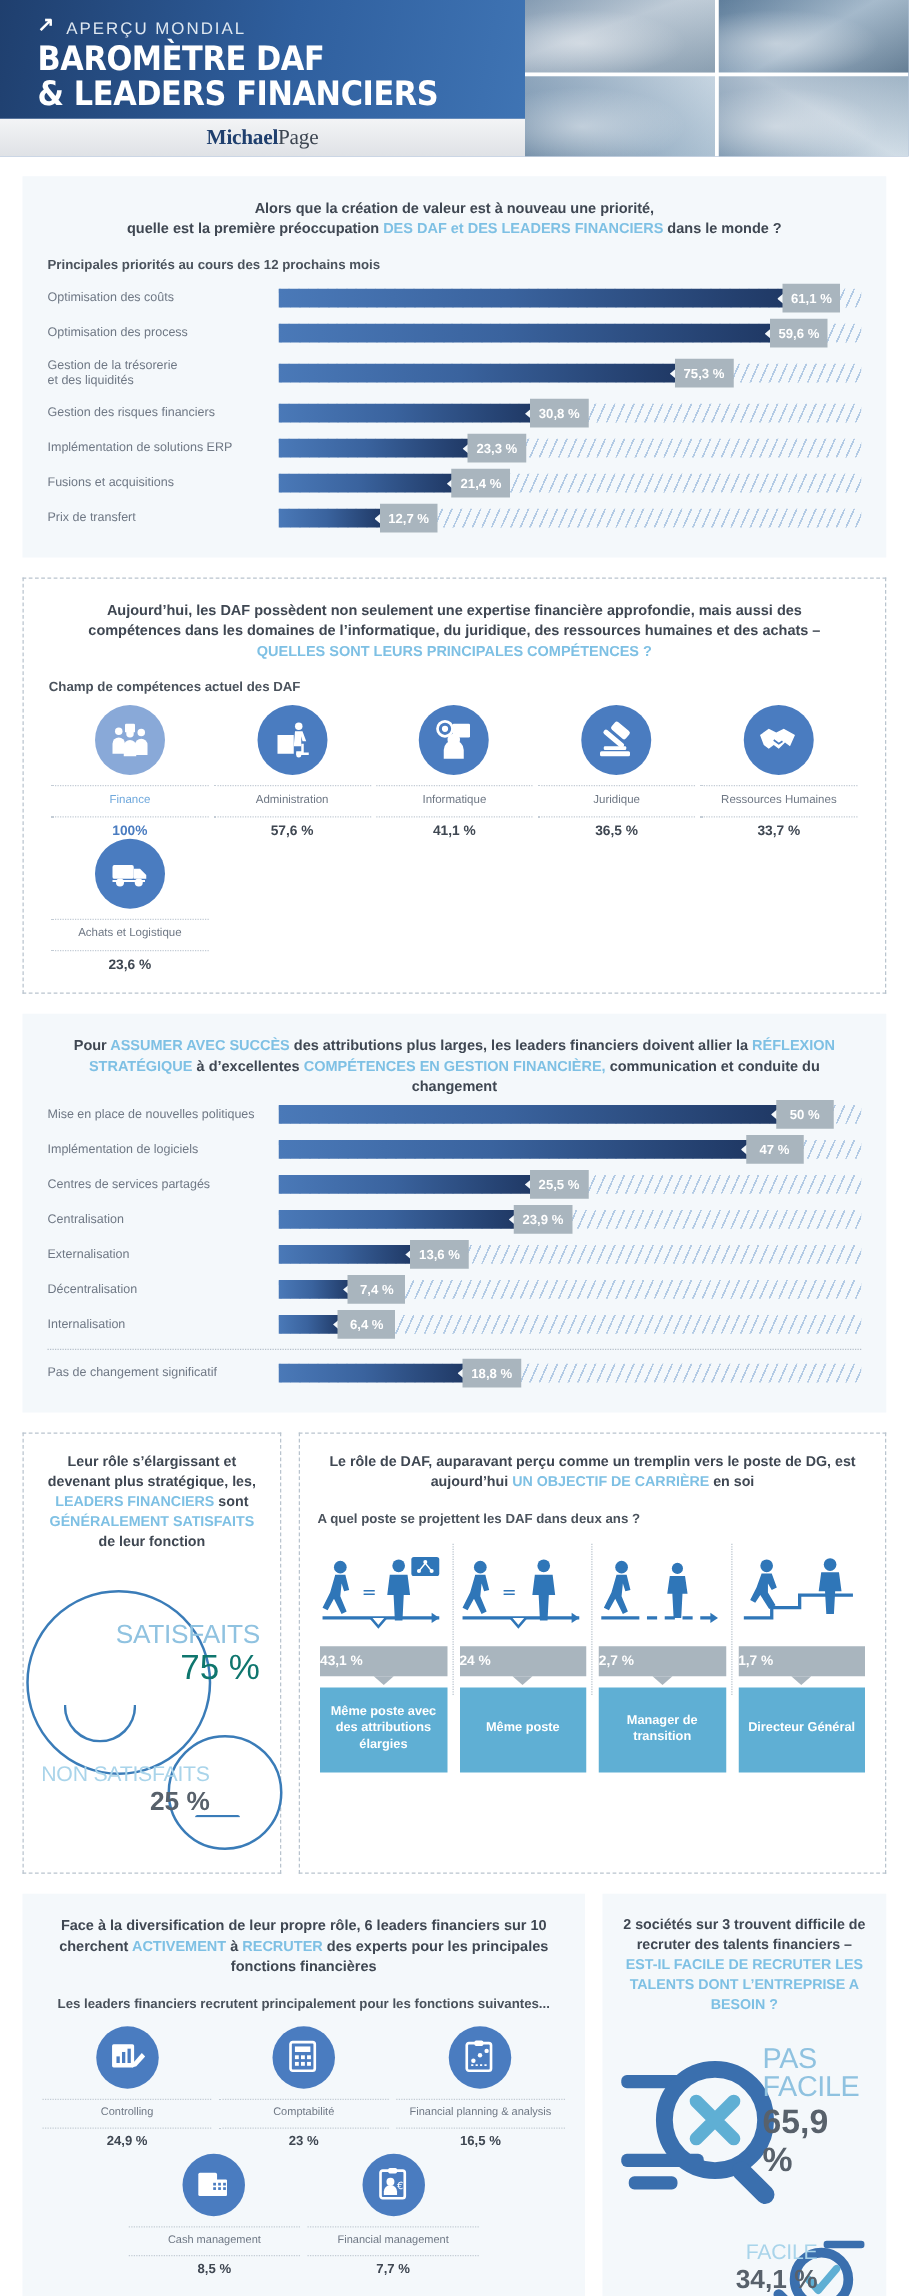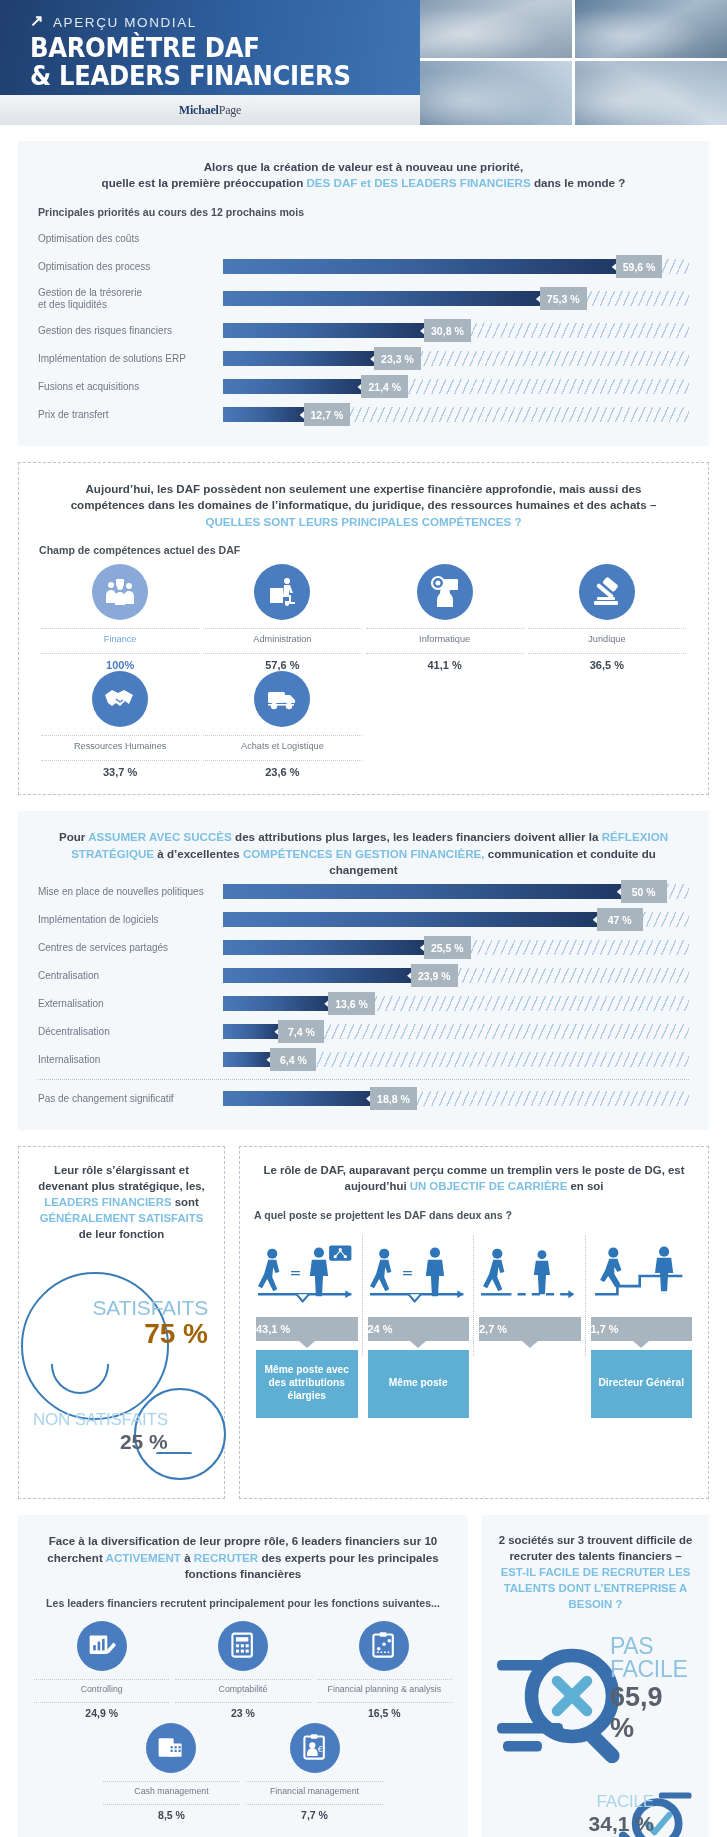--- a/index.html
+++ b/index.html
@@ -89,21 +89,21 @@
     position: absolute;
     left: 0; top: 95px;
     width: 420px; height: 30px;
     background: linear-gradient(180deg,#f3f4f6 0%, #dfe2e6 100%);
     display: flex;
     align-items: center;
     justify-content: center;
   }
   .mp-logo {
     font-family: "Liberation Serif", serif;
-    font-size: 12px;
+    font-size: 17px;
     color: #1f3f6e;
     letter-spacing: -0.2px;
   }
   .mp-logo b { font-weight: bold; }
   .mp-logo i { font-style: normal; font-weight: normal; color: #3d4652; }
 
   
   .wrap { padding: 0 18px; }
   .panel {
     background: #f4f8fb;
@@ -190,21 +190,21 @@
     white-space: nowrap;
   }
   .dotted-sep {
     border-top: 1px dotted #b6c0ca;
     margin: 6px 0 6px 0;
   }
 
   
   .comp-grid {
     display: grid;
-    grid-template-columns: repeat(4, 1fr);
+    grid-template-columns: repeat(5, 1fr);
     gap: 0;
     margin-top: 6px;
   }
   .comp-cell {
     text-align: center;
     padding: 0 2px;
   }
   .circle-icon {
     width: 56px; height: 56px;
     border-radius: 50%;
@@ -296,21 +296,21 @@
     width: 36px; height: 0;
     border-top: 2.4px solid #3a7cb8;
     border-radius: 40px 40px 0 0;
   }
   .lbl-satis {
     position: absolute;
     right: 2px; top: 44px;
     text-align: right;
   }
   .lbl-satis .t { font-size: 21px; color: #8fc2e0; letter-spacing: -0.2px; }
-  .lbl-satis .v { font-size: 28px; font-weight: bold; color: #a16207; margin-top: -2px; }
+  .lbl-satis .v { font-size: 28px; font-weight: normal; color: #0f766e; margin-top: -2px; }
   .lbl-nonsatis {
     position: absolute;
     left: 0; bottom: 28px;
     text-align: left;
   }
   .lbl-nonsatis .t { font-size: 17px; color: #a9d4ea; letter-spacing: -0.2px; }
   .lbl-nonsatis .v { font-size: 21px; font-weight: bold; color: #58616b; text-align: right; }
 
   
   .career-cols {
@@ -473,20 +473,24 @@
     <div class="panel">
       <div class="lead">
         <span>Alors que la création de valeur est à nouveau une priorité,</span><br>
         <span>quelle est la première préoccupation </span><span class="hl">DES DAF et DES LEADERS FINANCIERS</span><span> dans le monde ?</span>
       </div>
       <div class="sub">Principales priorités au cours des 12 prochains mois</div>
       <div class="bars" id="bars-1">
           <div class="bar-row">
             <div class="bar-label">
               <div>Optimisation des coûts</div>
+            </div>
+            <div class="bar-track">
+              <div class="bar-fill" style="width: 87.2857%;"></div>
+              <div class="bar-badge" style="left: calc(87.2857% - 4px);">61,1 %</div>
             </div>
           </div>
           <div class="bar-row">
             <div class="bar-label">
               <div>Optimisation des process</div>
             </div>
             <div class="bar-track">
               <div class="bar-fill" style="width: 85.1429%;"></div>
               <div class="bar-badge" style="left: calc(85.1429% - 4px);">59,6 %</div>
             </div>
@@ -798,20 +802,21 @@
                     <path d="M14 16h8l3 12-4 1-2-6-1 10 5 12-4 2-6-12-5 9-4-2 6-12z"></path>
                     <circle cx="62" cy="11" r="4.4"></circle>
                     <path d="M56 17h12l2 14h-4l-1 19h-6l-1-19h-4z"></path>
                   </g>
                   <path d="M2 50h30" stroke="#2f76b8" stroke-width="2.4"></path>
                   <path d="M38 50h8M52 50h8M66 50h8M80 50h10" stroke="#2f76b8" stroke-width="2.4"></path>
                   <path d="M88 46l6 4-6 4" fill="#2f76b8"></path>
                 </svg>
               </div>
               <div class="pct-band">2,7 %</div>
+              <div class="role-band">Manager de transition</div>
             </div>
             <div class="career-col">
               <div class="pictos">
                 <svg viewBox="0 0 100 60">
                   <g fill="#2f76b8">
                     <circle cx="22" cy="9" r="5"></circle>
                     <path d="M18 15h8l4 11-4 2-3-5v7l6 10-5 3-7-11-4 6-4-2 5-10z"></path>
                     <circle cx="72" cy="8" r="5"></circle>
                     <path d="M65 14h14l2 15h-5l-1 18h-6l-1-18h-5z"></path>
                   </g>

